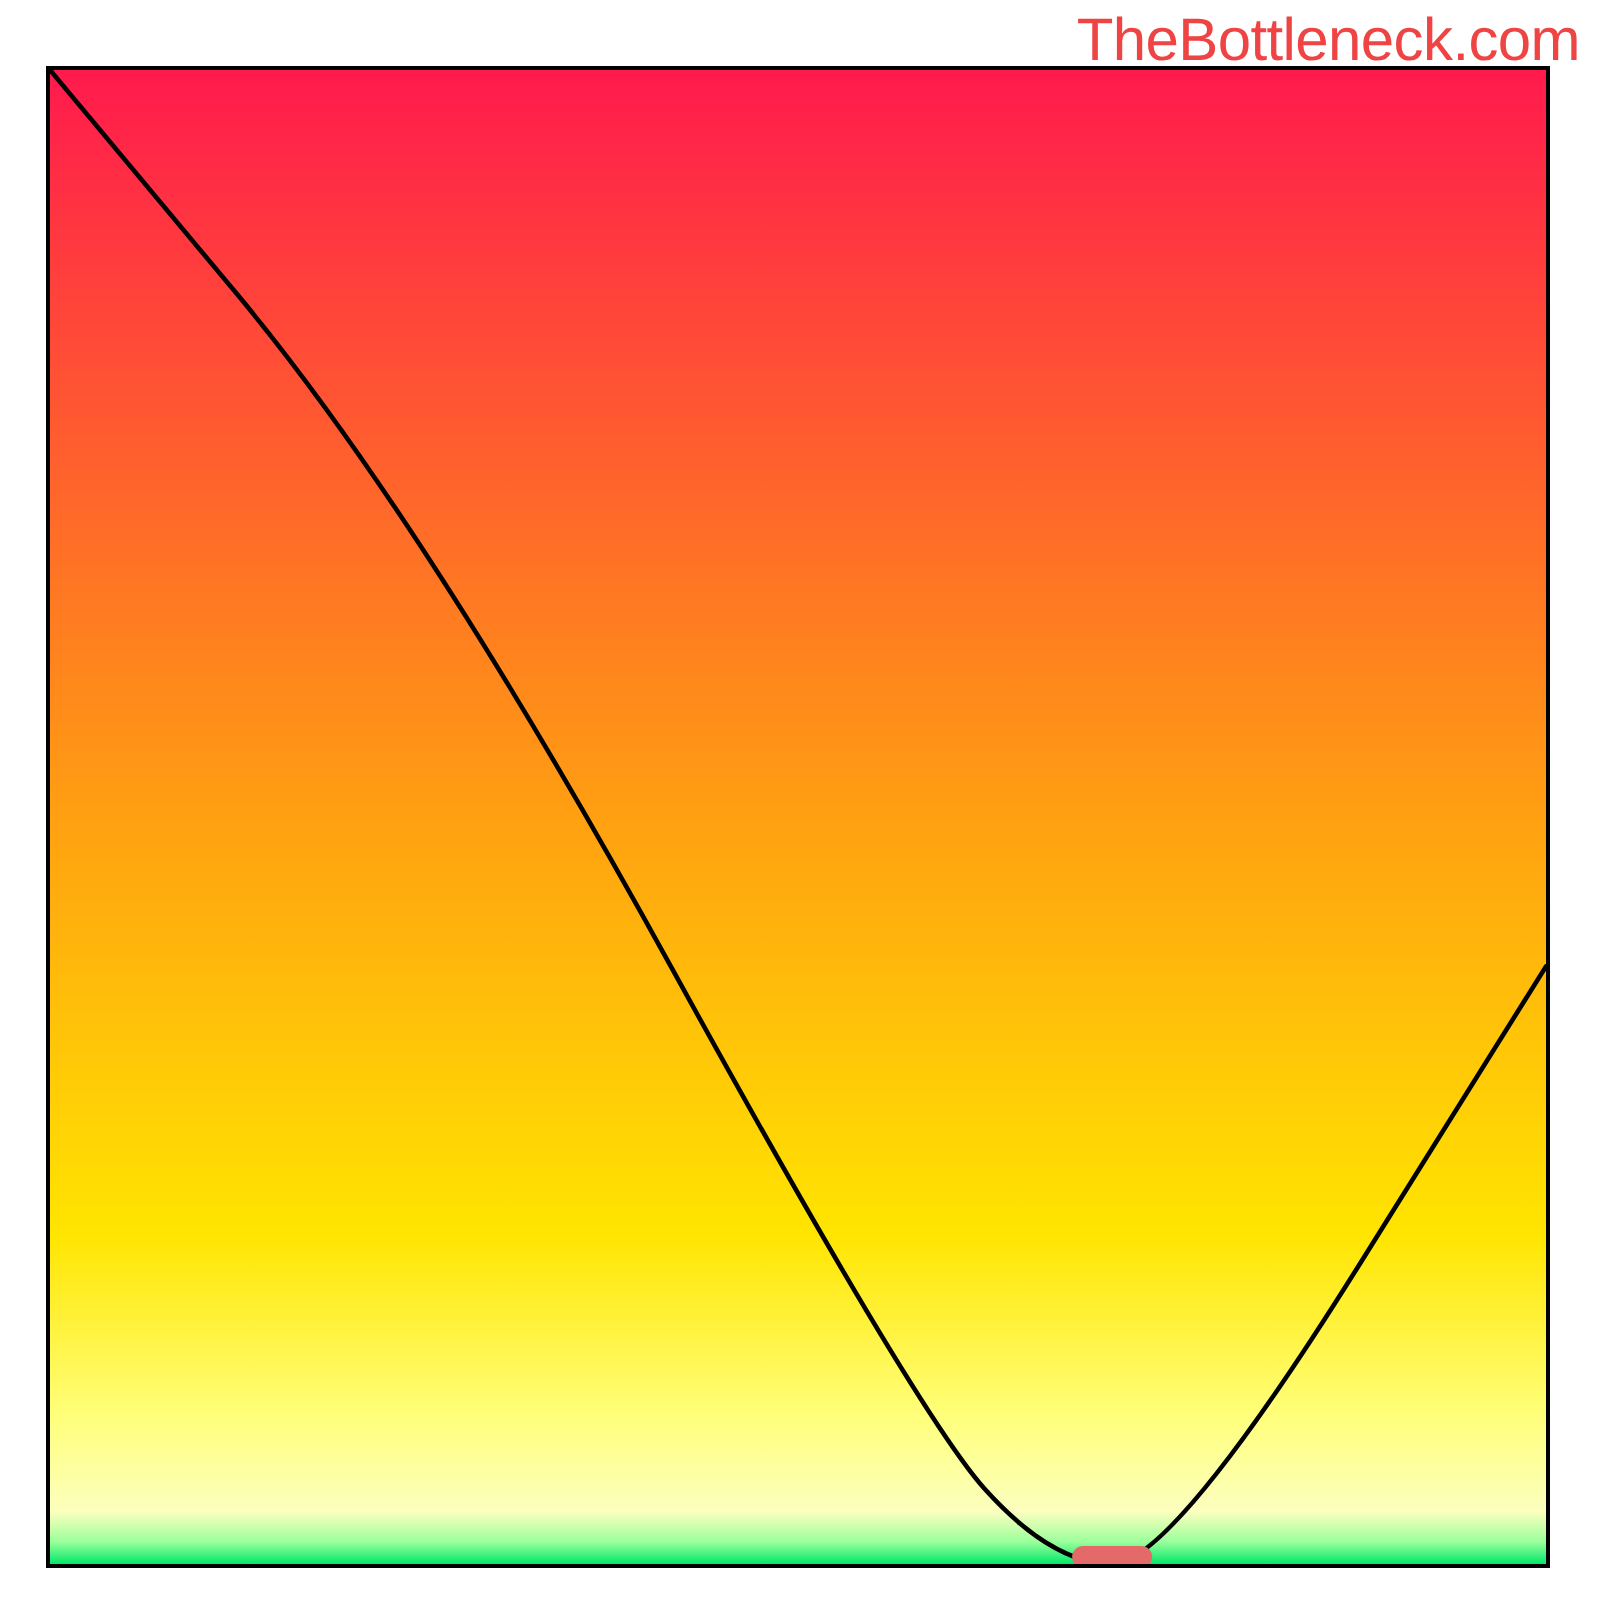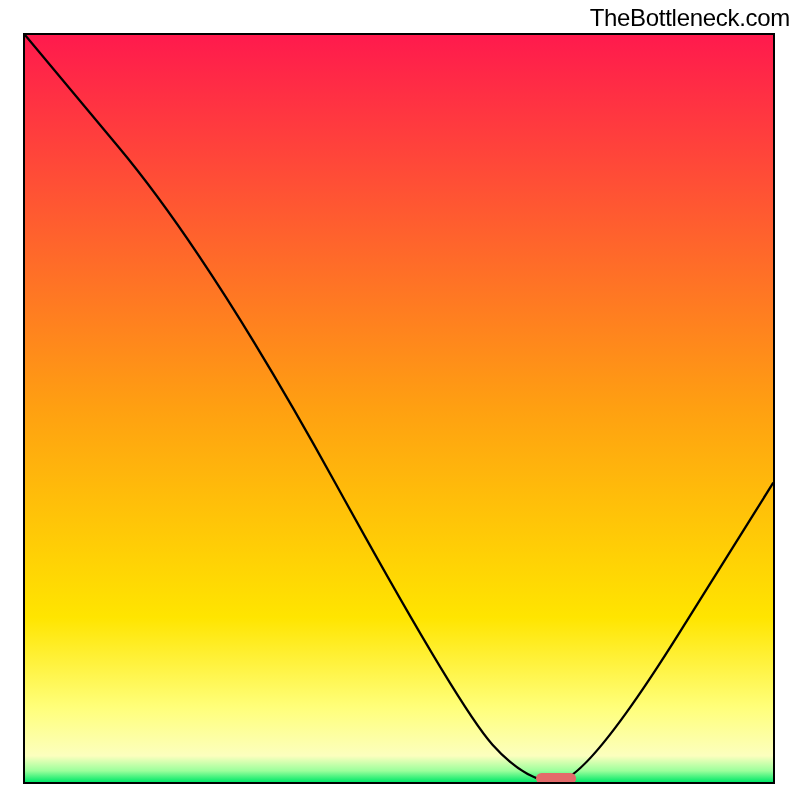--- a/index.html
+++ b/index.html
@@ -8,22 +8,22 @@
     width: 800px;
     height: 800px;
     overflow: hidden;
     font-family: Arial, Helvetica, sans-serif;
     background: #ffffff;
   }
   .attribution {
     position: absolute;
     top: 4px;
     right: 10px;
-    font-size: 24px;
-    color: #000000;
+    font-size: 30px;
+    color: #ef4444;
     font-weight: 500;
     letter-spacing: -0.3px;
   }
   .chart-frame {
     position: absolute;
     left: 23px;
     top: 33px;
     width: 752px;
     height: 751px;
     border: 2.5px solid #000;

